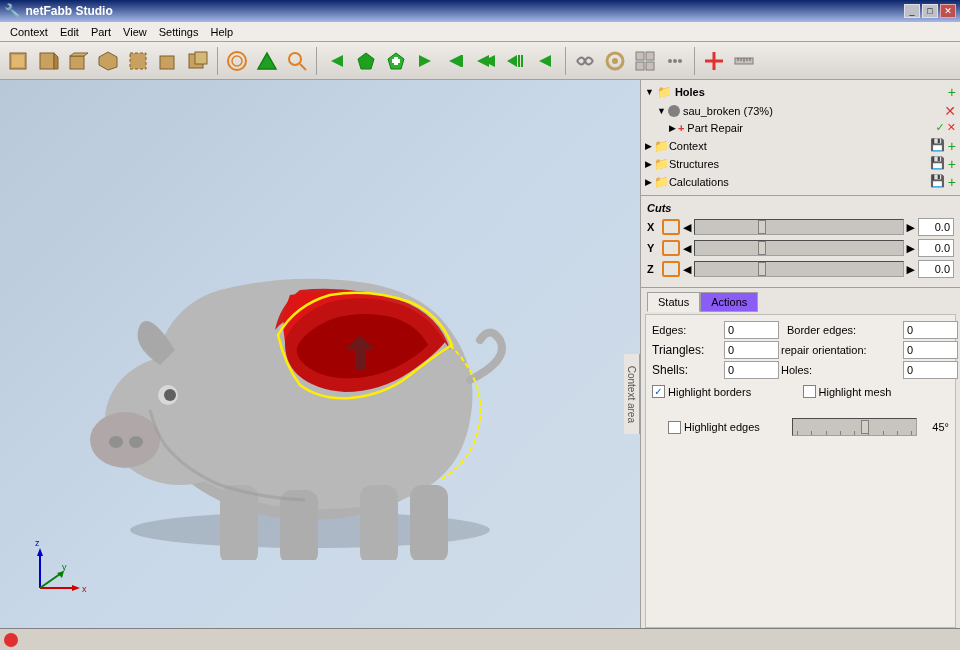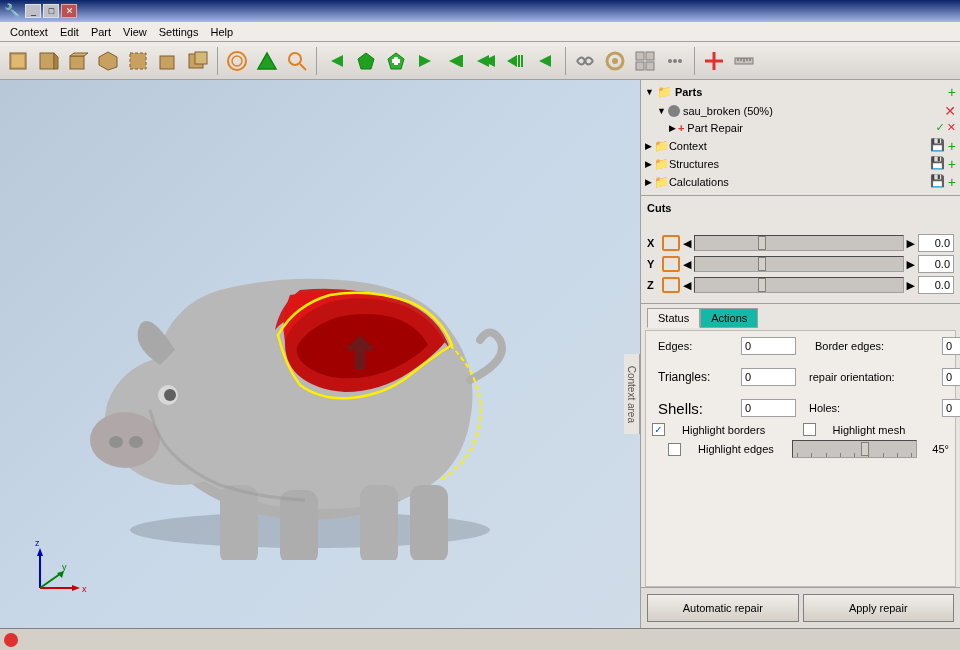--- a/index.html
+++ b/index.html
@@ -137,21 +137,21 @@
     .x-icon { color: #e03030; }
     .tree-add { color: #20a020; font-size: 14px; }
     .tree-remove { color: #e03030; font-size: 14px; }
     .tree-right-icons { display: flex; gap: 2px; margin-left: auto; }
 
     
     #cuts-section {
       padding: 6px;
       border-bottom: 1px solid #a0a0a0;
     }
-    .cuts-title { font-weight: bold; margin-bottom: 20px; }
+    .cuts-title { font-weight: bold; margin-bottom: 4px; font-style: italic; }
     .cut-row {
       display: flex;
       align-items: center;
       margin-bottom: 3px;
       gap: 3px;
     }
     .cut-label { width: 12px; font-weight: bold; }
     .cut-toggle {
       width: 18px; height: 16px;
       border: 2px solid #e08020;
@@ -190,21 +190,21 @@
 
     
     #tabs-section {
       padding: 4px 6px 2px;
     }
     .tab-bar { display: flex; gap: 0; }
     .tab {
       padding: 3px 10px;
       border: 1px solid #a0a0a0;
       cursor: pointer;
-      background: #14b8a6;
+      background: #8b5cf6;
       font-size: 11px;
     }
     .tab.active {
       background: #f0ece8;
       border-bottom-color: #f0ece8;
       z-index: 1;
     }
 
     
     #status-content {
@@ -223,21 +223,21 @@
     }
     .status-check-row {
       display: flex;
       align-items: center;
       gap: 4px;
       margin-bottom: 4px;
     }
     .checkbox-container {
       display: flex;
       align-items: center;
-      gap: 17px;
+      gap: 3px;
       cursor: pointer;
       flex: 1;
     }
     .checkbox {
       width: 13px; height: 13px;
       border: 1px solid #808080;
       background: white;
       display: flex; align-items: center; justify-content: center;
     }
     .checkbox.checked::after {
@@ -281,20 +281,21 @@
       background: #e03030;
       border-radius: 50%;
       margin-right: 6px;
     }
   </style>
 </head>
 <body>
 
 <div id="title-bar">
   <span style="margin-right:4px;font-size:14px;">🔧</span>
+  <span style="flex:1;font-size:12px;font-weight:bold;">netFabb Studio</span>
   <div class="win-buttons">
     <div class="win-btn">_</div>
     <div class="win-btn">□</div>
     <div class="win-btn close">✕</div>
   </div>
 </div>
 
 <div id="menu-bar">
   <span class="menu-item">Context</span>
   <span class="menu-item">Edit</span>
@@ -540,29 +541,29 @@
     </div>
   </div>
 
   <div id="right-panel">
 
     <div id="parts-tree">
       <div class="tree-header">
         <span style="display:flex;align-items:center;gap:3px;">
           <span style="font-size:9px;">▼</span>
           <span class="folder-icon">📁</span>
-          <strong>Parts</strong>
+          <strong>Holes</strong>
         </span>
         <span class="tree-add">+</span>
       </div>
 
       <div class="tree-row tree-indent-1">
         <span style="font-size:9px;margin-right:2px;">▼</span>
         <span style="width:12px;height:12px;border-radius:50%;background:#808080;display:inline-block;margin-right:3px;"></span>
-        <span>sau_broken (50%)</span>
+        <span>sau_broken (73%)</span>
         <div class="tree-right-icons">
           <span class="tree-remove">✕</span>
         </div>
       </div>
 
       <div class="tree-row tree-indent-2">
         <span style="font-size:9px;margin-right:2px;">▶</span>
         <span style="color:#e03030;font-weight:bold;margin-right:3px;">+</span>
         <span>Part Repair</span>
         <div class="tree-right-icons">
@@ -639,49 +640,49 @@
 
     <div id="tabs-section">
       <div class="tab-bar">
         <div class="tab active">Status</div>
         <div class="tab">Actions</div>
       </div>
     </div>
 
     <div id="status-content" style="padding: 6px; background: #f0ece8; border: 1px solid #c0bcb8; margin: 0 4px; flex:1;">
 
-      <div style="display:grid; grid-template-columns: 70px 55px 120px 55px; gap: 13px; align-items: center; margin-bottom: 6px; margin-left: 6px;">
+      <div style="display:grid; grid-template-columns: 70px 55px 120px 55px; gap: 2px; align-items: center; margin-bottom: 6px;">
         <span style="font-size:11px;">Edges:</span>
         <div class="status-value">0</div>
         <span style="font-size:11px;padding-left:6px;">Border edges:</span>
         <div class="status-value">0</div>
 
         <span style="font-size:12px;">Triangles:</span>
         <div class="status-value">0</div>
         <span style="font-size:11px;">repair orientation:</span>
         <div class="status-value">0</div>
 
-        <span style="font-size:15px;">Shells:</span>
+        <span style="font-size:12px;">Shells:</span>
         <div class="status-value">0</div>
         <span style="font-size:11px;">Holes:</span>
         <div class="status-value">0</div>
       </div>
 
       <div class="status-check-row">
         <div class="checkbox-container">
           <div class="checkbox checked"></div>
           <span>Highlight borders</span>
         </div>
         <div class="checkbox-container">
           <div class="checkbox"></div>
           <span>Highlight mesh</span>
         </div>
       </div>
 
-      <div style="display:flex; align-items:center; gap: 4px; margin-top: 4px; padding-left: 16px;">
+      <div style="display:flex; align-items:center; gap: 4px; margin-top: 20px; padding-left: 16px;">
         <div class="checkbox-container" style="flex: 0 0 auto; width: 120px;">
           <div class="checkbox"></div>
           <span>Highlight edges</span>
         </div>
         <div style="flex:1; position:relative; height:18px; background:#c8c4c0; border: 1px inset #a0a0a0;">
           <div style="position:absolute; left:55%; top:1px; width:8px; height:14px; background:#d4d0c8; border:1px solid #808080;"></div>
 
           <div style="position:absolute;bottom:0;left:0;right:0;display:flex;justify-content:space-between;padding:0 4px;">
             <div style="width:1px;height:4px;background:#808080;"></div>
             <div style="width:1px;height:4px;background:#808080;"></div>
@@ -691,24 +692,20 @@
             <div style="width:1px;height:4px;background:#808080;"></div>
             <div style="width:1px;height:4px;background:#808080;"></div>
             <div style="width:1px;height:4px;background:#808080;"></div>
             <div style="width:1px;height:4px;background:#808080;"></div>
           </div>
         </div>
         <span style="font-size:11px; width:28px;text-align:right;">45°</span>
       </div>
     </div>
 
-    <div id="bottom-buttons">
-      <button class="action-btn">Automatic repair</button>
-      <button class="action-btn">Apply repair</button>
-    </div>
 
   </div>
 </div>
 
 <div id="status-bar">
   <div class="status-bar-indicator"></div>
   <span></span>
 </div>
 
 </body></html>

